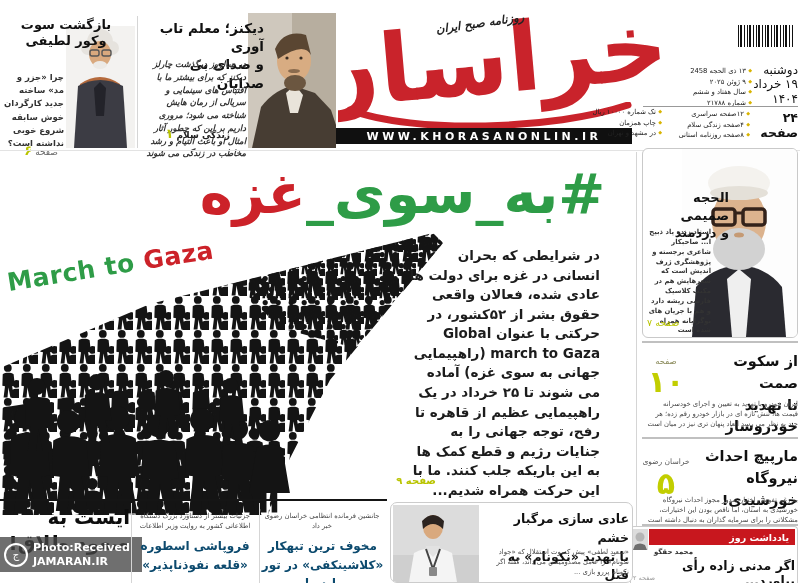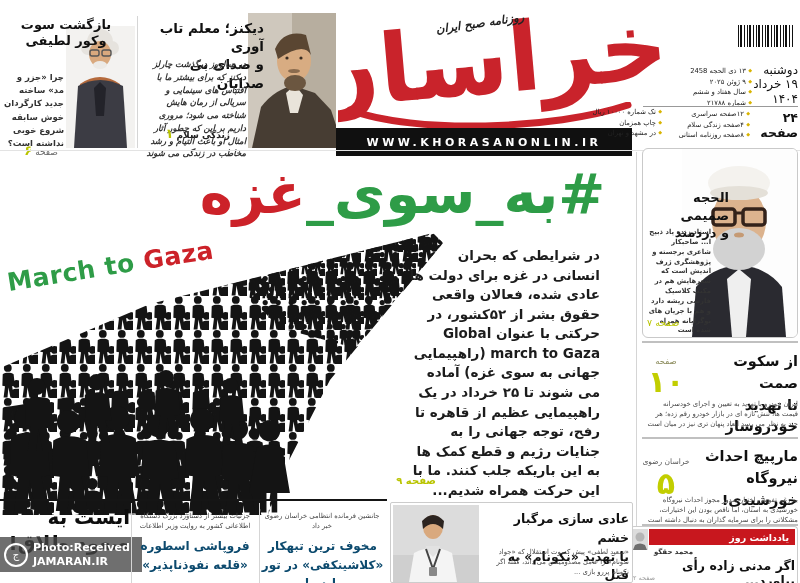--- a/index.html
+++ b/index.html
@@ -22,21 +22,21 @@
   .dic-title { left:140px; top:19px; width:124px; text-align:right; font-weight:bold; font-size:13.5px; line-height:1.35; color:#111; }
   .dic-photo { left:248px; top:13px; width:88px; height:135px; }
   .dic-body  { left:140px; top:58px; width:106px; font-size:8.5px; font-weight:bold; line-height:1.5; text-align:right; color:#333;font-style:italic; }
   .dic-page  { left:140px; top:126px; width:90px; font-size:9px; font-weight:bold; color:#222; text-align:right; }
 
   
   .logo { left:338px; top:-10px; width:330px; height:138px; overflow:hidden; }
   .logo-text { font-size:95px; line-height:138px; text-align:center; color:#c9232b; font-weight:bold; transform:rotate(-5deg); }
   .logo-swoosh { left:344px; top:102px; width:290px; height:30px; }
   .tagline { left:420px; top:16px; width:120px; font-size:11.5px; font-weight:bold; font-style:italic; color:#222; transform:rotate(-8deg); text-align:center; }
-  .urlbar { left:336px; top:128px; width:296px; height:28px; background:#101010; color:#fff; display:flex; align-items:center; justify-content:center; font-size:11px; font-weight:bold; letter-spacing:3.5px; }
+  .urlbar { left:336px; top:128px; width:296px; height:16px; background:#101010; color:#fff; display:flex; align-items:center; justify-content:center; font-size:11px; font-weight:bold; letter-spacing:3.5px; }
 
   
   .barcode { left:737px; top:24px; width:58px; height:24px; background:repeating-linear-gradient(90deg,#111 0 1px,#fff 1px 2px,#111 2px 4px,#fff 4px 6px,#111 6px 7px,#fff 7px 9px); border:1px solid #fff; }
   .date-block { left:746px; top:63px; width:52px; text-align:right; font-size:12px; font-weight:normal; line-height:1.2; color:#111; }
   .mini-list { font-size:6.8px; color:#222; text-align:right; line-height:1.55; }
   .issue-list { left:674px; top:66px; width:78px; }
   .edition-list { left:674px; top:109px; width:76px; }
   .price-list { left:586px; top:107px; width:76px; }
   .star { color:#d9b400; font-size:5px; vertical-align:middle; }
   .mh-div { left:643px; top:106px; width:155px; height:1px; background:#999; }
@@ -91,21 +91,21 @@
 
   .vd-b1 { left:131px; top:503px; height:80px; }
   .vd-b2 { left:259px; top:503px; height:80px; }
   .intro-txt { font-size:6.8px; color:#444; line-height:1.5; text-align:center; }
   .card-title { font-size:12px; font-weight:bold; line-height:1.55; text-align:center; color:#0c4a6e; }
   .intel-intro { left:136px; top:511px; width:118px; }
   .intel-title { left:134px; top:537px; width:122px; }
   .police-intro { left:263px; top:511px; width:118px; }
   .police-title { left:261px; top:537px; width:123px; }
 
-  .nek-card { left:390px; top:502px; width:243px; height:81px; border:1px solid #ccc; border-radius:2px; background:#fff; overflow:hidden; }
+  .nek-card { left:390px; top:502px; width:243px; height:81px; border:1px solid #ccc; border-radius:7px; background:#fff; overflow:hidden; }
   .nek-photo { position:absolute; left:2px; top:2px; width:86px; height:77px; }
   .nek-title { position:absolute; left:92px; top:7px; width:146px; text-align:right; font-size:12.5px; font-weight:bold; line-height:1.5; color:#111; }
   .nek-body { position:absolute; left:92px; top:44px; width:146px; font-size:6.8px; line-height:1.5; text-align:right; color:#444; }
 </style>
 </head>
 <body>
 
 <div class="page">
 
   <div class="abs lat-photo">

